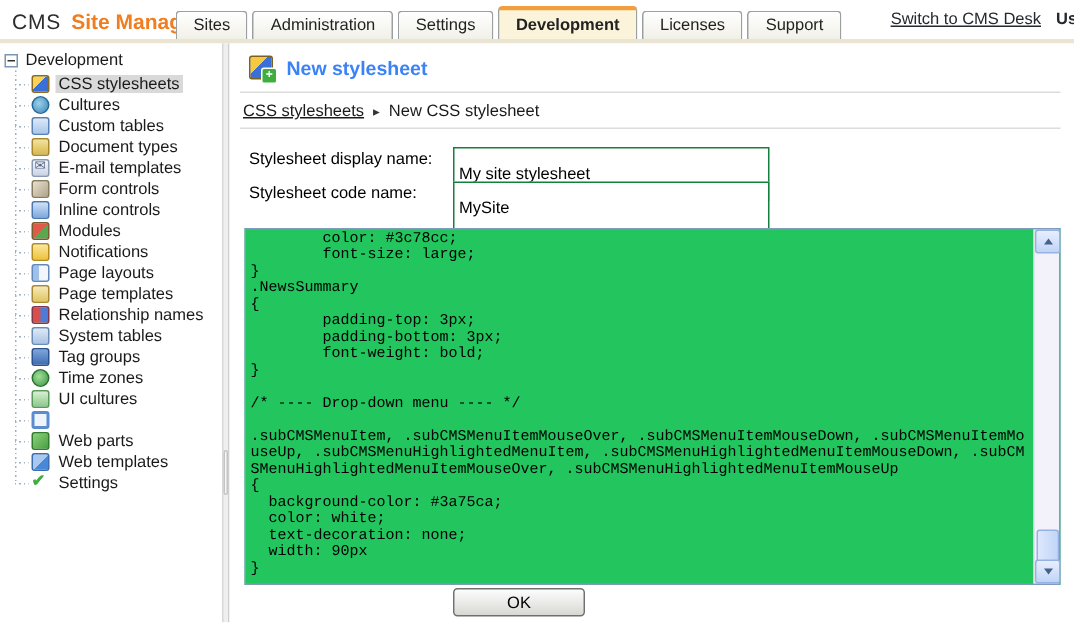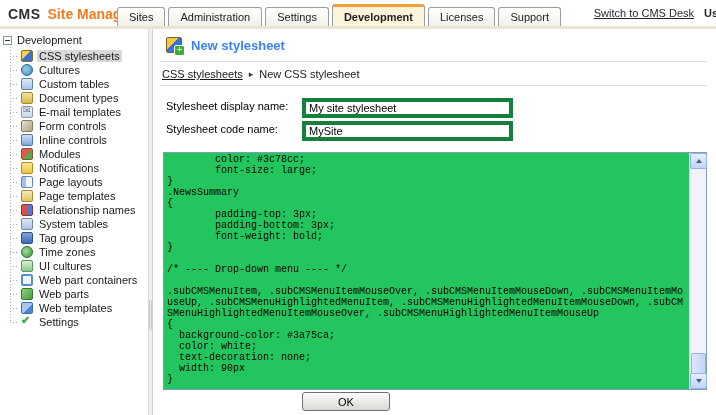--- a/index.html
+++ b/index.html
@@ -3,21 +3,21 @@
 <meta charset="utf-8">
 <style>
   * { box-sizing: border-box; margin: 0; padding: 0; }
   body { margin:0; background:#fff; font-family:"Liberation Sans", sans-serif; }
   .screen { position:relative; width:716px; height:415px; background:#fff; overflow:hidden; }
 
   
   .topbar { position:absolute; left:0; top:0; width:716px; height:29px; background:#fff;
             border-bottom:3px solid #e9e5d2; }
   .logo { position:absolute; left:8px; top:6px; font-size:14px; white-space:nowrap; }
-  .logo-cms { font-weight:bold; color:#2e2e2e; letter-spacing:0.5px; }
+  .logo-cms { font-weight:normal; color:#2e2e2e; letter-spacing:0.5px; }
   .logo-sm { font-weight:bold; color:#f07d1f; margin-left:3px; }
   .tabs { position:absolute; left:117px; bottom:0; display:flex; align-items:flex-end; }
   .tab { display:flex; align-items:center; justify-content:center; padding:0 11px; height:19px;
          border:1px solid #9aa0a0; border-bottom:none; border-radius:3px 3px 0 0;
          background:linear-gradient(#ffffff,#f1f0e8); font-size:11px; color:#222;
          margin-right:3px; cursor:pointer; white-space:nowrap; }
   .tab.active { height:22px; background:#fbf4da; border-top:3px solid #f09e3e; font-weight:bold; }
   .switch-link { position:absolute; right:22px; top:7px; font-size:11px; color:#25292f;
                  text-decoration:underline; white-space:nowrap; }
   .user-partial { position:absolute; left:704px; top:7px; font-size:11px; font-weight:bold; color:#25292f; }
@@ -80,22 +80,22 @@
                        text-align:center; border-radius:2px; border:1px solid #fff; }
   .page-title { margin-left:9px; font-size:13px; font-weight:bold; color:#3b82f6; }
   .divider { position:absolute; left:7px; width:547px; border-top:1px solid #dcdcdc; }
   .d1 { top:32px; } .d2 { top:56px; }
   .breadcrumb { position:absolute; left:9px; top:39px; display:flex; align-items:center; }
   .bc-link { color:#1a1a1a; text-decoration:underline; }
   .bc-sep { margin:0 6px; font-size:9px; color:#333; }
   .bc-current { color:#1a1a1a; }
   .lbl { position:absolute; left:13px; color:#000; }
   .l1 { top:71px; } .l2 { top:94px; } .l3 { top:128px; }
-  .txt { position:absolute; left:149px; width:211px; height:17px; border:4px solid #15803d;
-         font:11px "Liberation Sans",sans-serif; padding:6px 3px; background:#fff; }
+  .txt { position:absolute; left:149px; width:211px; height:17px; border:1px solid #15803d;
+         font:11px "Liberation Sans",sans-serif; padding:17px 3px; background:#fff; }
   .t1 { top:69px; } .t2 { top:92px; }
   .editor { position:absolute; left:10px; top:123px; width:544px; height:238px;
             border:1px solid #7f9db9; background:#22c55e; }
   .code { position:absolute; left:3px; top:1px; right:18px; bottom:1px; overflow:hidden;
           font:10px/11px "Liberation Mono","DejaVu Sans Mono",monospace; color:#000;
           white-space:pre-wrap; word-break:break-all; }
   .vscroll { position:absolute; right:0; top:0; width:17px; bottom:0; background:#f3f2fa;
              border-left:1px solid #e2e2ee; }
   .sb-btn { position:absolute; left:0; width:17px; height:16px; border:1px solid #96b1e4; border-radius:2px;
             background:linear-gradient(#e8effd,#c0d4f7); display:flex; align-items:center; justify-content:center; cursor:pointer; }
@@ -210,21 +210,20 @@
         <div class="tree-item">
         <span class="tree-ic ic-time-zones"></span>
         <span class="tree-label">Time zones</span>
       </div>
         <div class="tree-item">
         <span class="tree-ic ic-ui-cultures"></span>
         <span class="tree-label">UI cultures</span>
       </div>
         <div class="tree-item">
         <span class="tree-ic ic-web-part-containers"></span>
-        <span class="tree-label">Web part containers</span>
       </div>
         <div class="tree-item">
         <span class="tree-ic ic-web-parts"></span>
         <span class="tree-label">Web parts</span>
       </div>
         <div class="tree-item">
         <span class="tree-ic ic-web-templates"></span>
         <span class="tree-label">Web templates</span>
       </div>
         <div class="tree-item">

